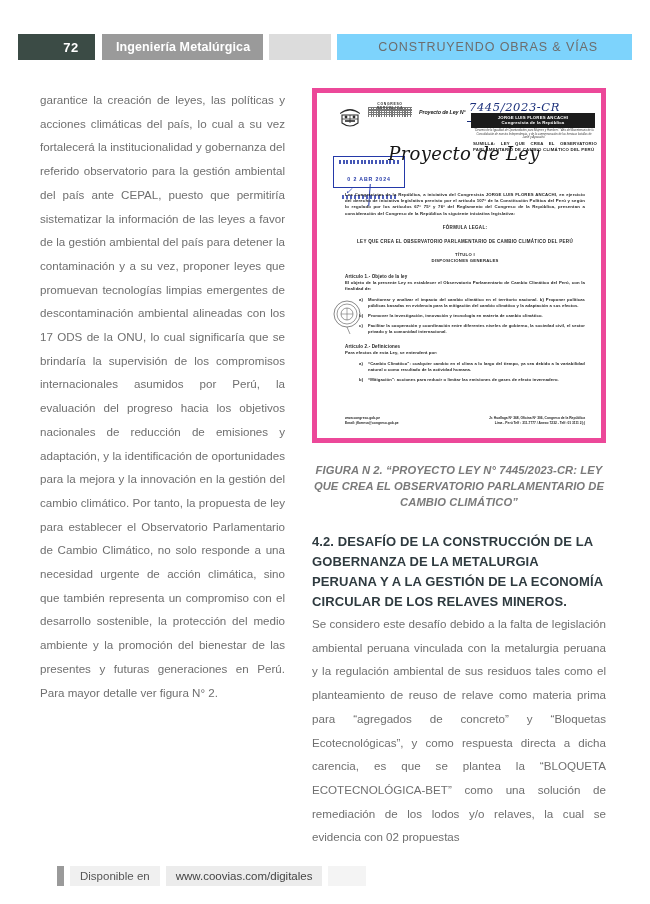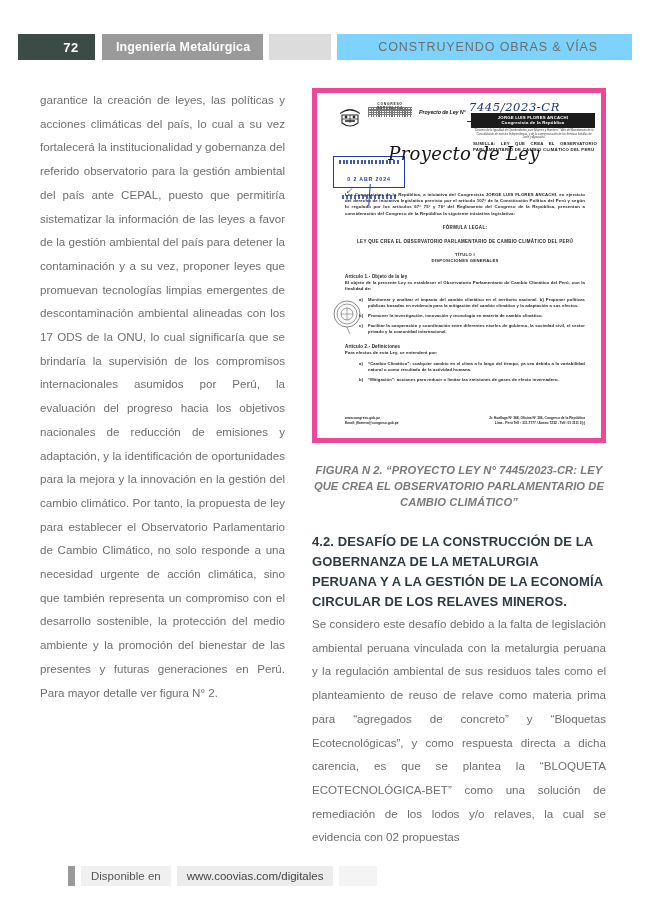--- a/index.html
+++ b/index.html
@@ -348,21 +348,21 @@
     letter-spacing: 0.1px;
     text-align: left;
   }
   .body-after-heading {
     margin-top: 8px;
   }
 
   
   .page-footer {
     position: absolute;
-    left: 12px; bottom: 18px;
+    left: 1px; bottom: 18px;
     width: 534px; height: 20px;
     display: flex;
     align-items: stretch;
     margin-top: 8px;
   }
   .ftr-tick {
     margin-left: 56px;
     width: 7px;
     background: #9a9a9a;
   }

